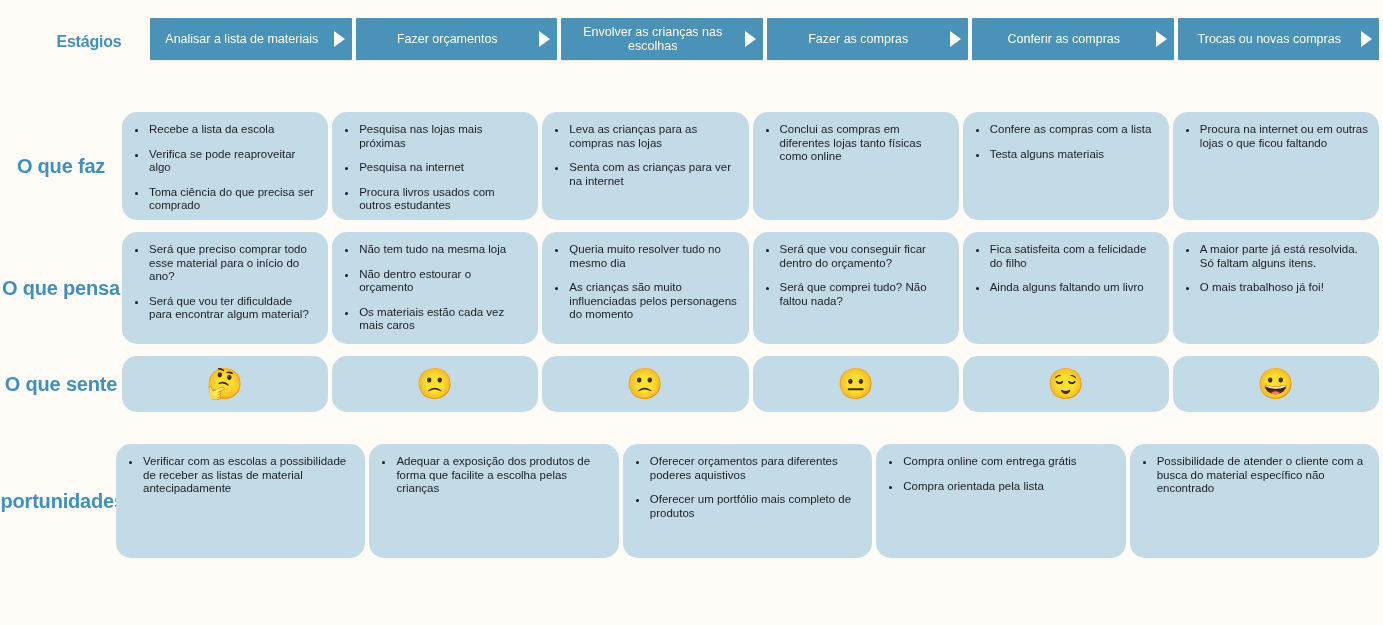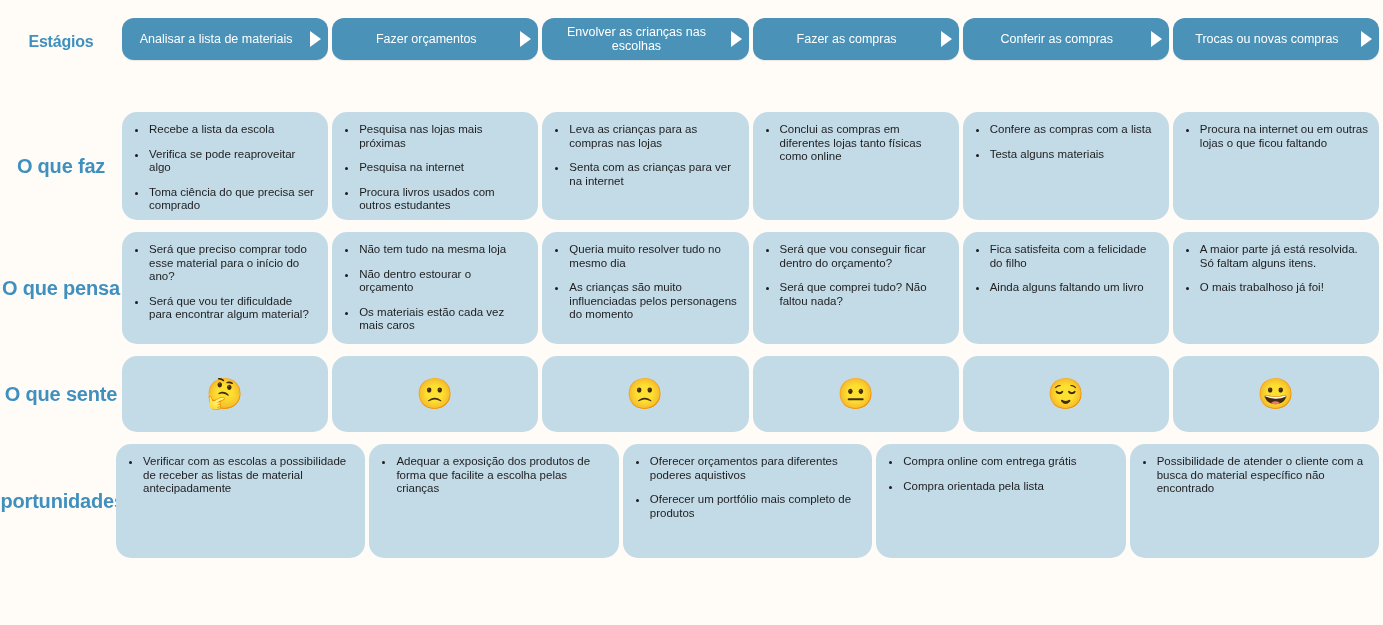--- a/index.html
+++ b/index.html
@@ -49,27 +49,27 @@
     display: flex;
     gap: 0;
   }
   .cellwrap {
     flex: 1 1 0;
     display: flex;
     padding-right: 4px;
   }
 
   
-  #row-stages { top: 18px; height: 48px; }
+  #row-stages { top: 18px; height: 48px; padding-left: 28px; }
   #row-stages .row-label { font-size: 16px; }
   .stage-btn {
     position: relative;
     flex: 1 1 auto;
     background: #4a92b8;
-    border-radius: 12px;
+    border-radius: 1px;
     color: #ffffff;
     font-size: 12.5px;
     line-height: 14px;
     display: flex;
     align-items: center;
     justify-content: center;
     text-align: center;
     padding: 4px 26px 4px 8px;
     height: 42px;
     cursor: pointer;
@@ -87,21 +87,21 @@
   }
 
   
   .card {
     flex: 1 1 auto;
     background: #c3dbe7;
     border-radius: 15px;
   }
   #row-faz   { top: 112px; height: 108px; }
   #row-pensa { top: 232px; height: 112px; }
-  #row-sente { top: 356px; height: 76px; }
+  #row-sente { top: 356px; height: 56px; }
   #row-oport { top: 444px; height: 114px; }
 
   .card ul {
     margin: 0;
     padding: 11px 10px 10px 26px;
     list-style: disc;
   }
   .card li {
     color: #1d1d1f;
     font-size: 11.5px;

